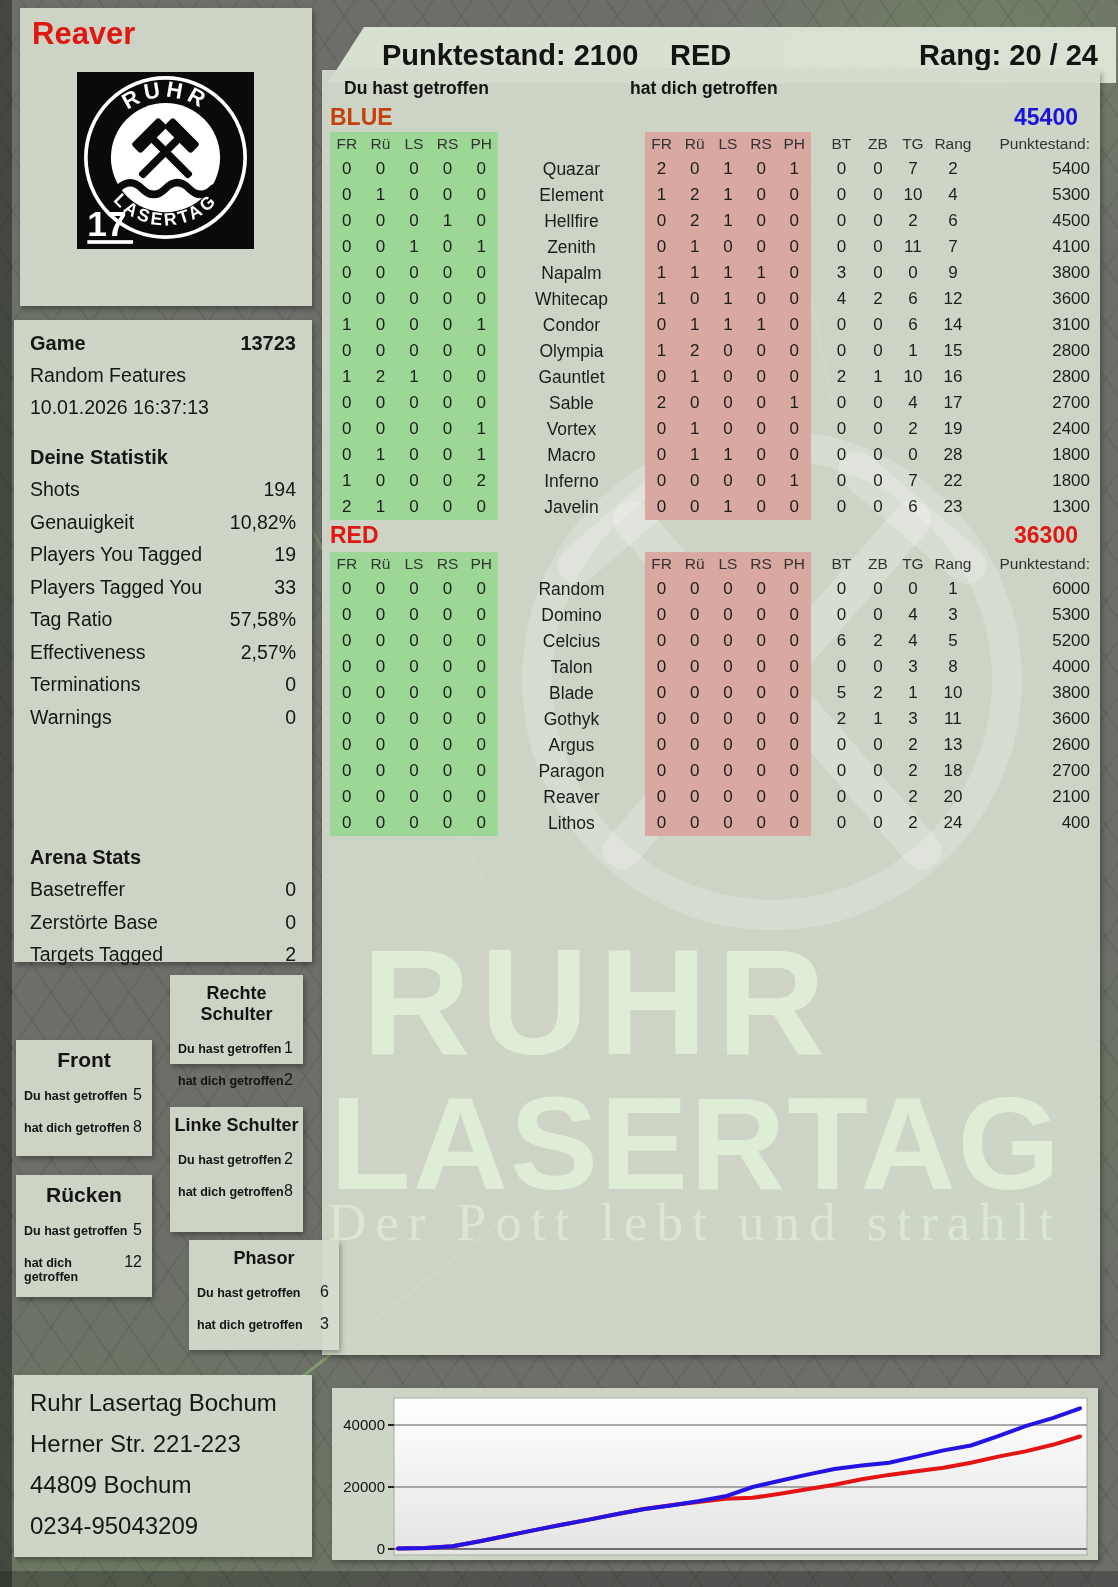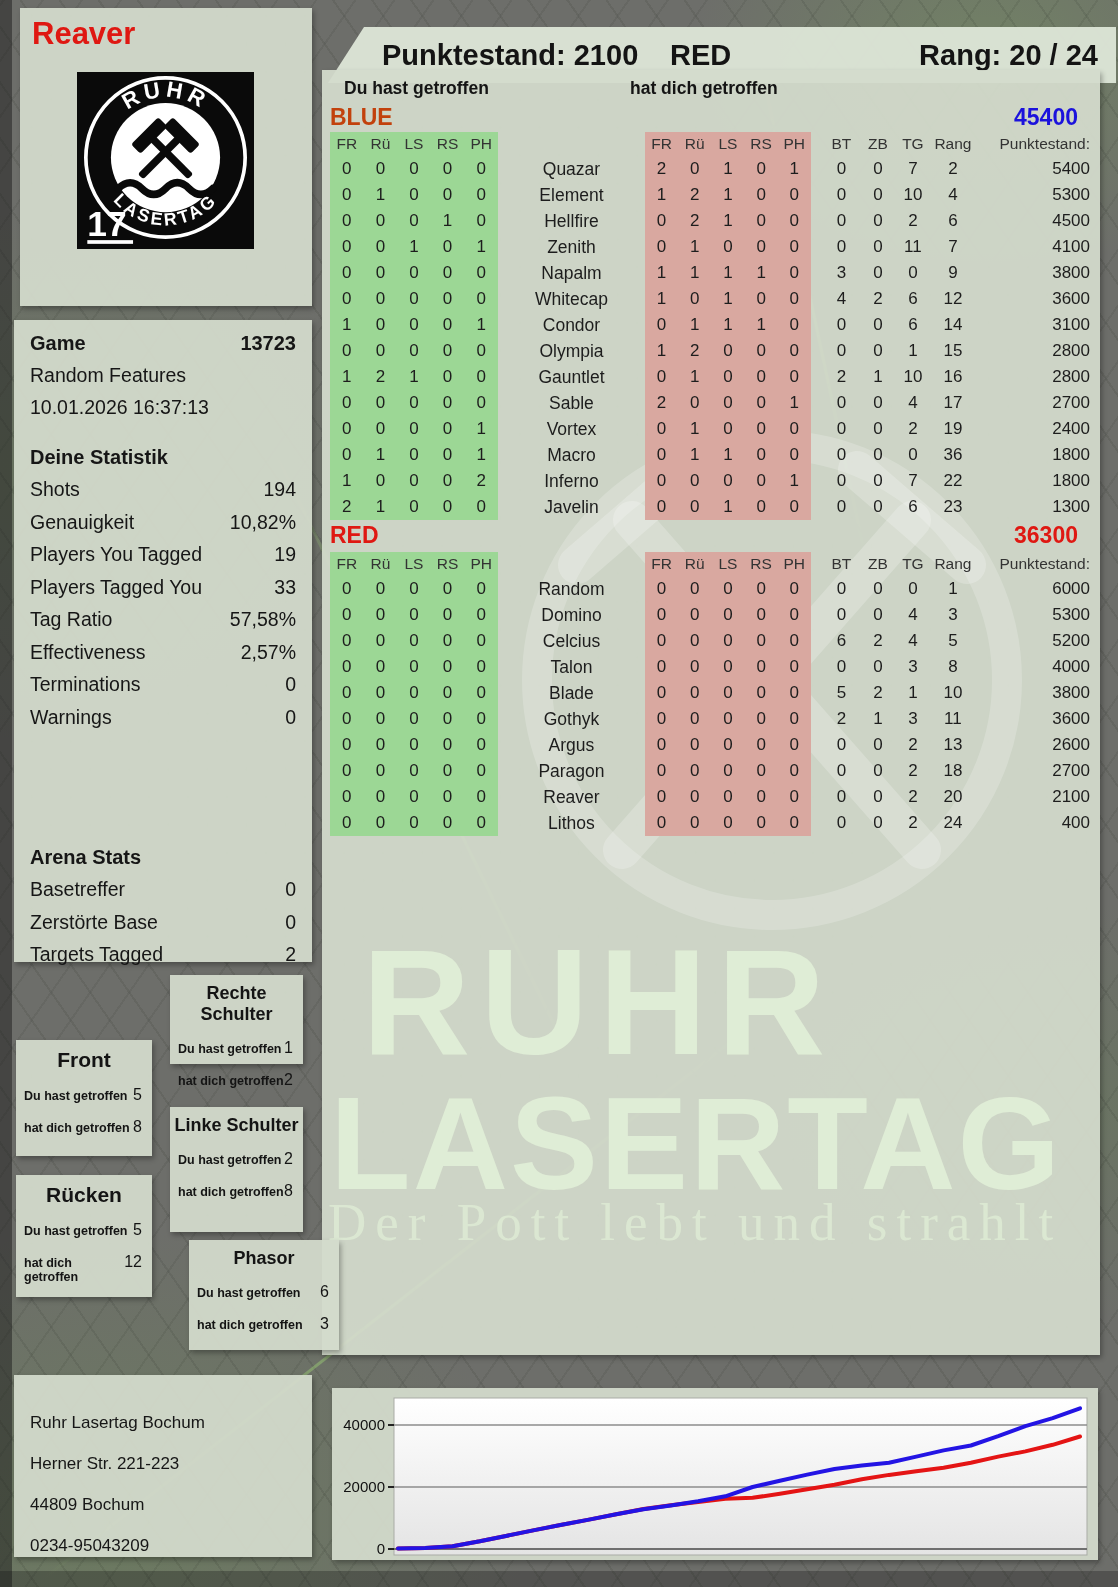--- a/index.html
+++ b/index.html
@@ -90,21 +90,21 @@
   .bp-lbl{font-size:12.5px;font-weight:bold;}
   .bp-val{font-size:16px;}
   .box-front{left:16px;top:1040px;width:136px;height:116px;}
   .box-ruecken{left:16px;top:1175px;width:136px;height:122px;}
   .box-rechte{left:170px;top:975px;width:133px;height:89px;}
   .box-linke{left:170px;top:1107px;width:133px;height:125px;}
   .box-phasor{left:170px;top:1240px;width:150px;height:110px;margin-left:19px;}
 
   
   .address-panel{left:14px;top:1375px;width:298px;height:182px;color:#161616;}
-  .addr-line{position:absolute;left:16px;font-size:17px;margin-top:24px;}
+  .addr-line{position:absolute;left:16px;font-size:24px;}
 
   
   .chart-panel{left:332px;top:1388px;width:766px;height:172px;}
 </style>
 </head>
 <body>
 
 <div class="scene">
   <div class="mesh"></div>
   <div class="laser l1"></div>
@@ -411,21 +411,21 @@
         <div class="c name">Macro</div>
         <div class="c r">0</div>
         <div class="c r">1</div>
         <div class="c r">1</div>
         <div class="c r">0</div>
         <div class="c r">0</div>
         <div class="c "></div>
         <div class="c ">0</div>
         <div class="c ">0</div>
         <div class="c ">0</div>
-        <div class="c ">36</div>
+        <div class="c ">28</div>
         <div class="c score">1800</div>
       </div>
       <div class="trow">
         <div class="c g">1</div>
         <div class="c g">0</div>
         <div class="c g">0</div>
         <div class="c g">0</div>
         <div class="c g">2</div>
         <div class="c name">Inferno</div>
         <div class="c r">0</div>

